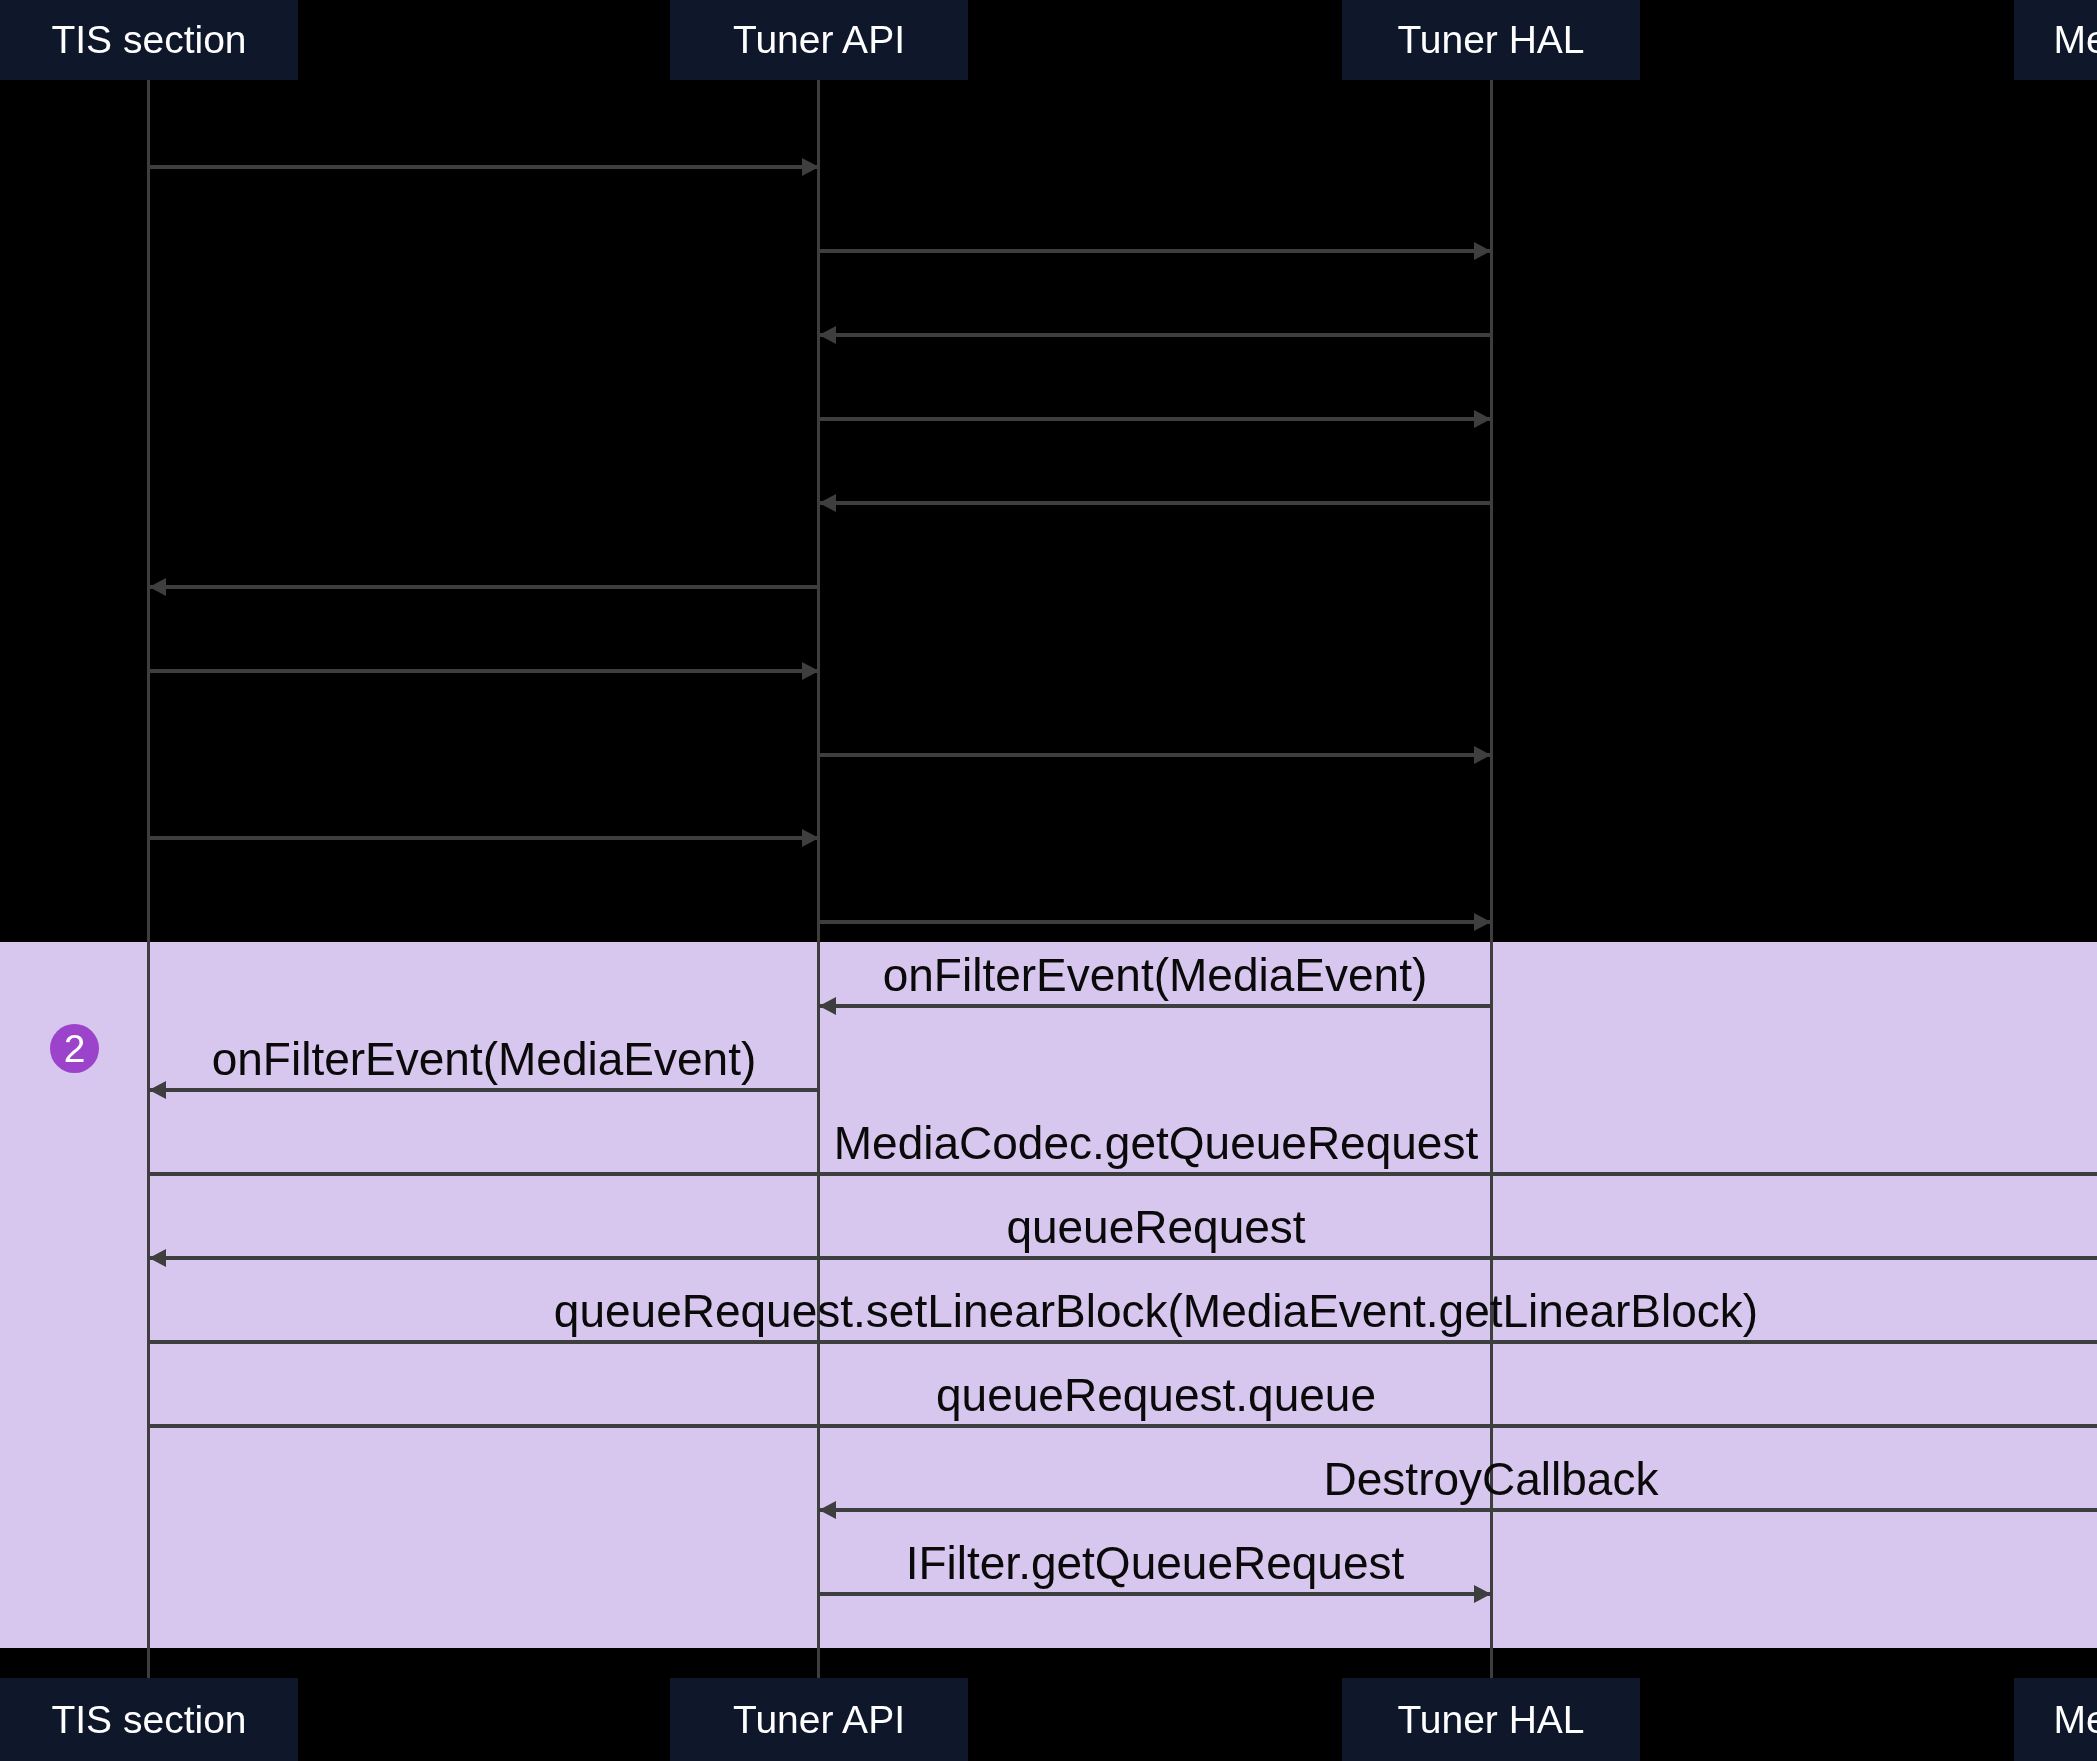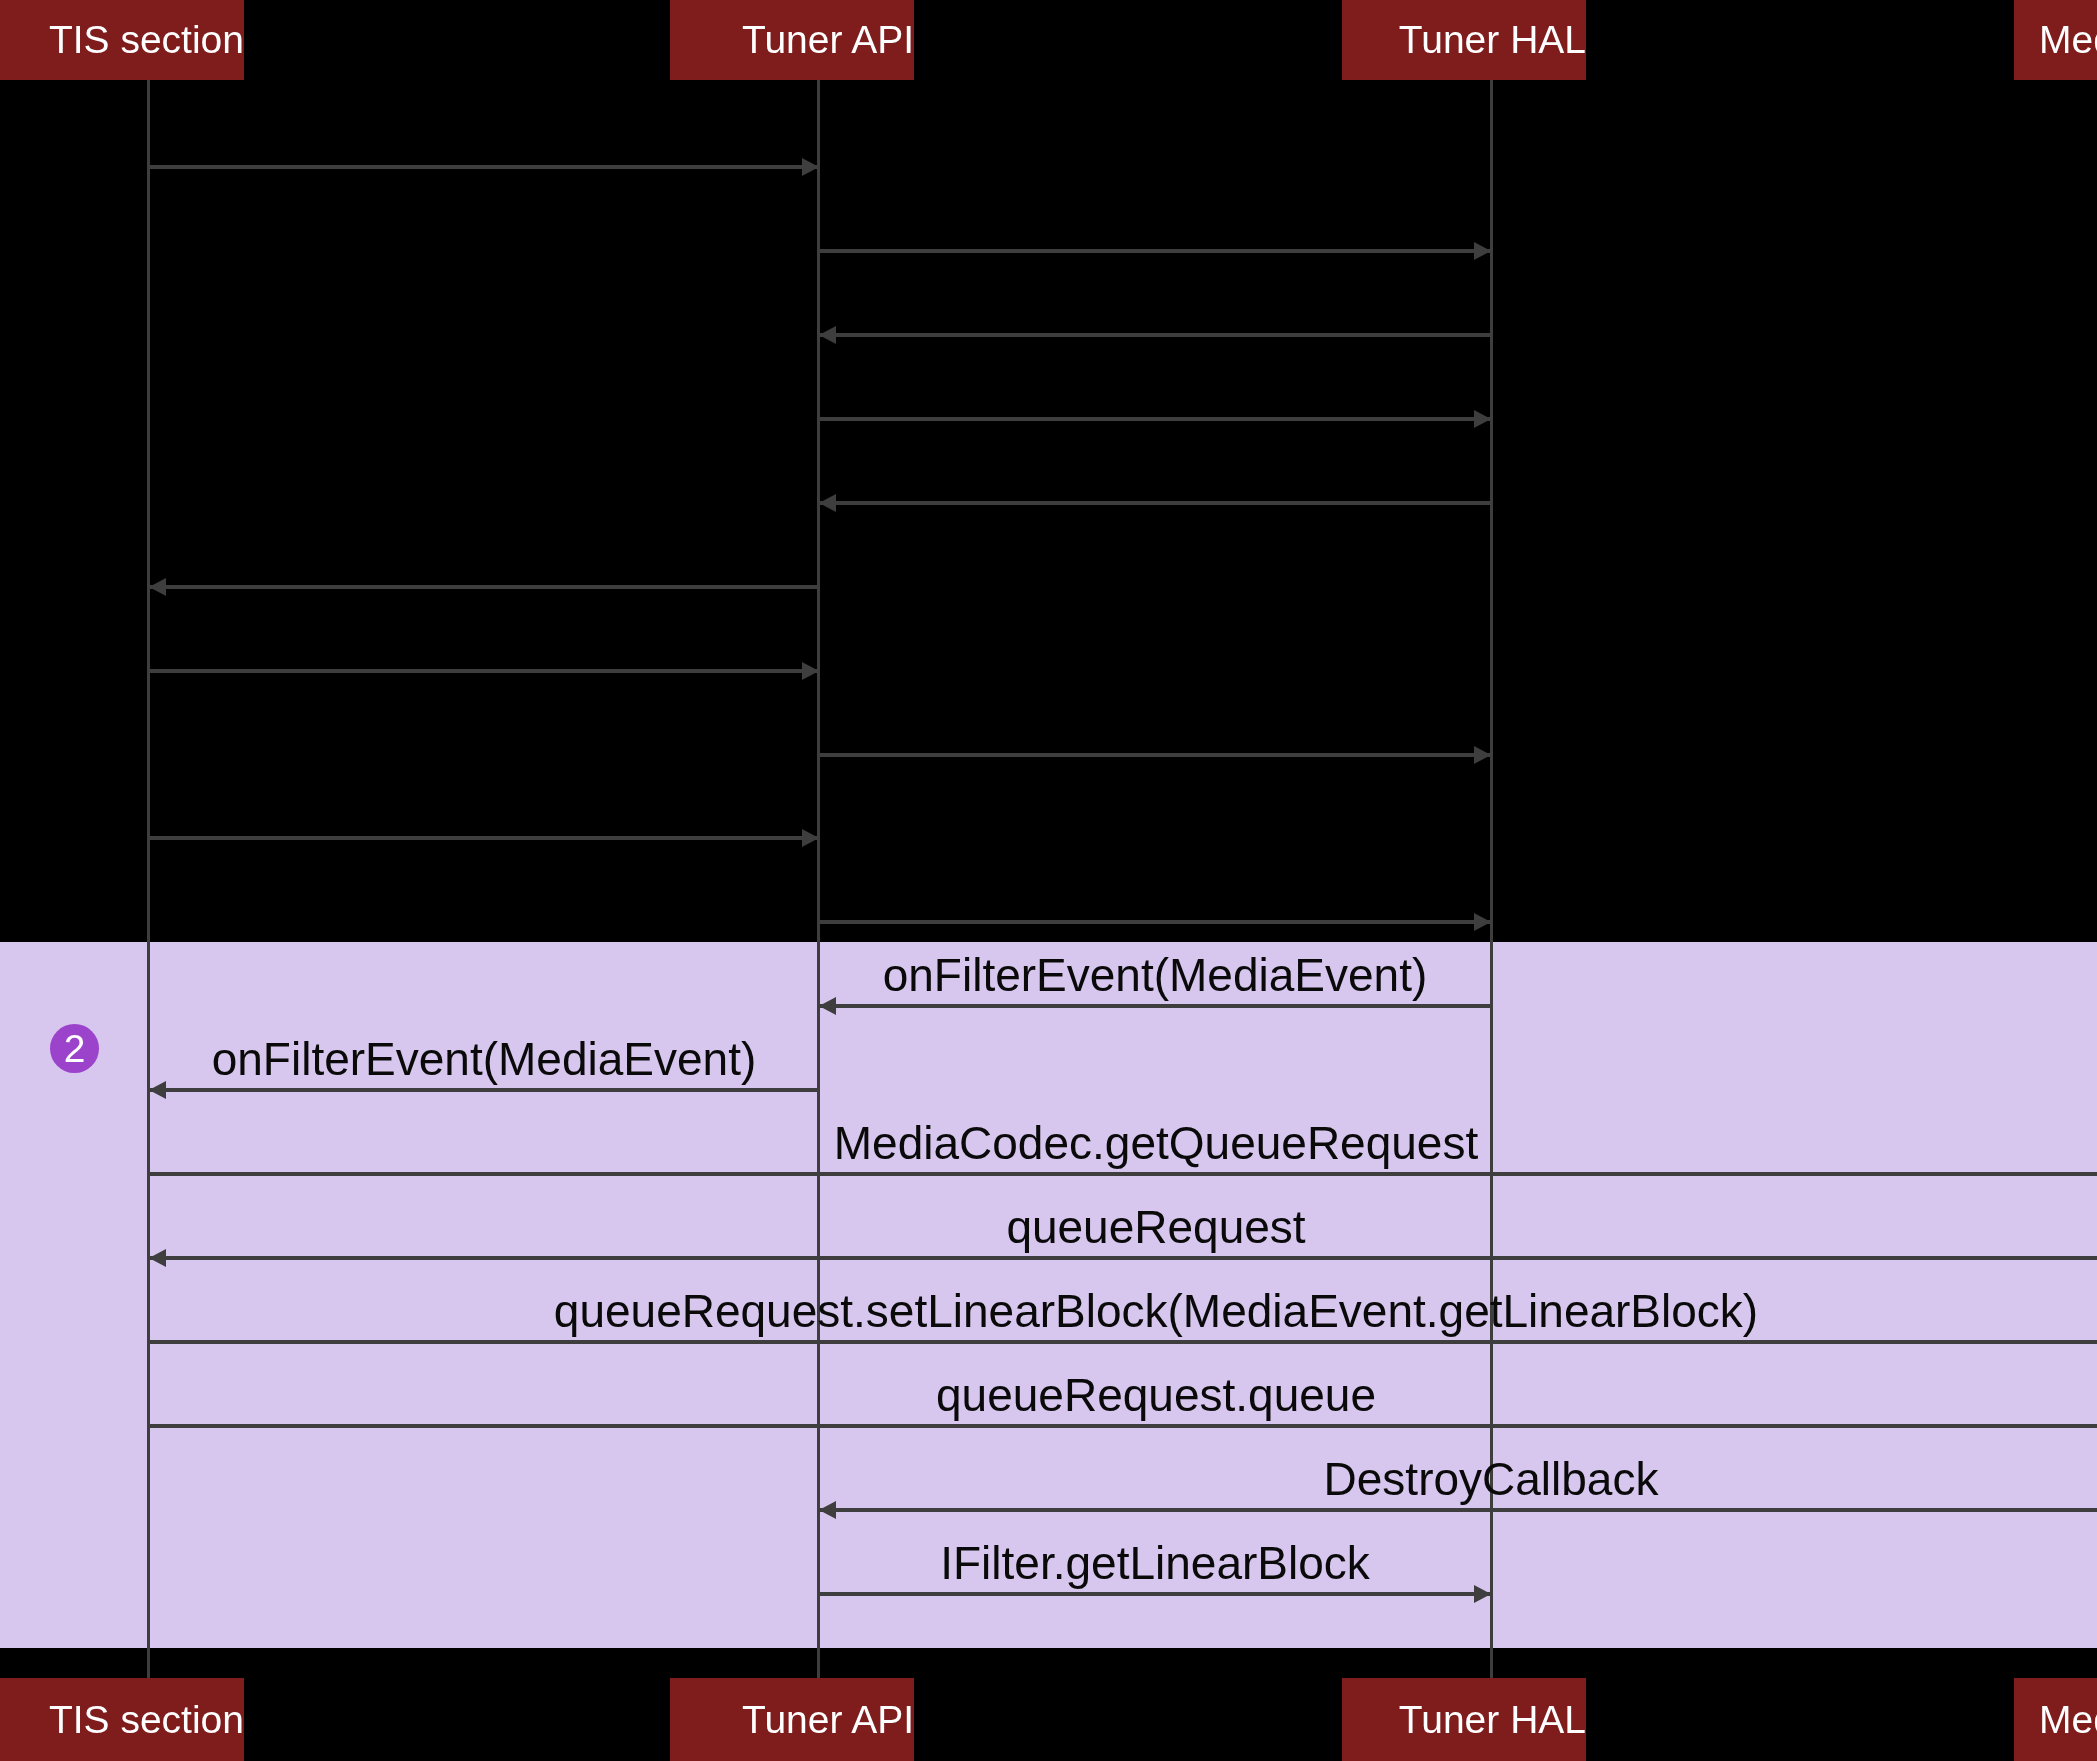--- a/index.html
+++ b/index.html
@@ -16,26 +16,26 @@
     width:2203px;height:706px;
     background:#D7C6EE;
   }
   .lifeline{
     position:absolute;
     top:80px;height:1599px;width:2.9px;
     background:#3E3E3E;
   }
   .pheader{
     position:absolute;
-    width:244px;height:80px;
-    background:#7f1d1d;
+    width:298px;height:80px;
+    background:#0f172a;
     color:#FFFFFF;
     font-size:39px;
     line-height:80px;
-    text-align:right;
+    text-align:center;
     white-space:nowrap;
   }
   .pheader.bottom{top:1678px;height:83px;line-height:83px;}
   .msg{position:absolute;height:59px;}
   .msg .shaft{
     position:absolute;left:0;right:0;top:52px;height:4.2px;
     background:#3E3E3E;
   }
   .msg .head-r{
     position:absolute;right:0;top:45px;width:0;height:0;
@@ -144,21 +144,21 @@
   <div class="msg" style="left:149px;top:1372px;width:2014px;">
     <div class="lbl">queueRequest.queue</div>
     <div class="shaft"></div>
   </div>
   <div class="msg" style="left:819px;top:1456px;width:1344px;">
     <div class="lbl">DestroyCallback</div>
     <div class="shaft"></div>
       <div class="head-l"></div>
   </div>
   <div class="msg" style="left:819px;top:1540px;width:672px;">
-    <div class="lbl">IFilter.getLinearBlock</div>
+    <div class="lbl">IFilter.getQueueRequest</div>
     <div class="shaft"></div>
       <div class="head-r"></div>
   </div>
 
   <div class="badge">2</div>
 
   <div class="pheader" style="left:0;top:0;">TIS section</div>
   <div class="pheader" style="left:670px;top:0;">Tuner API</div>
   <div class="pheader" style="left:1342px;top:0;">Tuner HAL</div>
   <div class="pheader" style="left:2014px;top:0;">MediaCodec</div>

